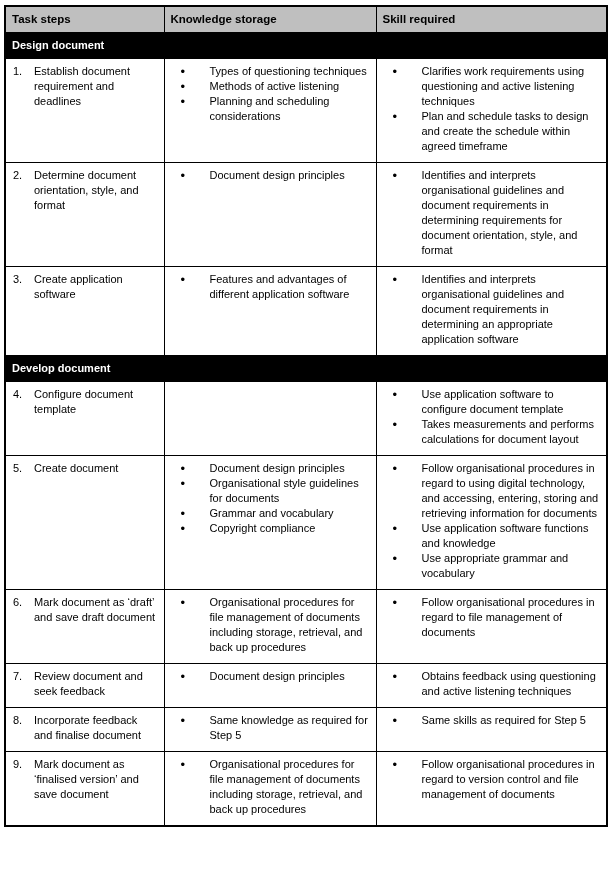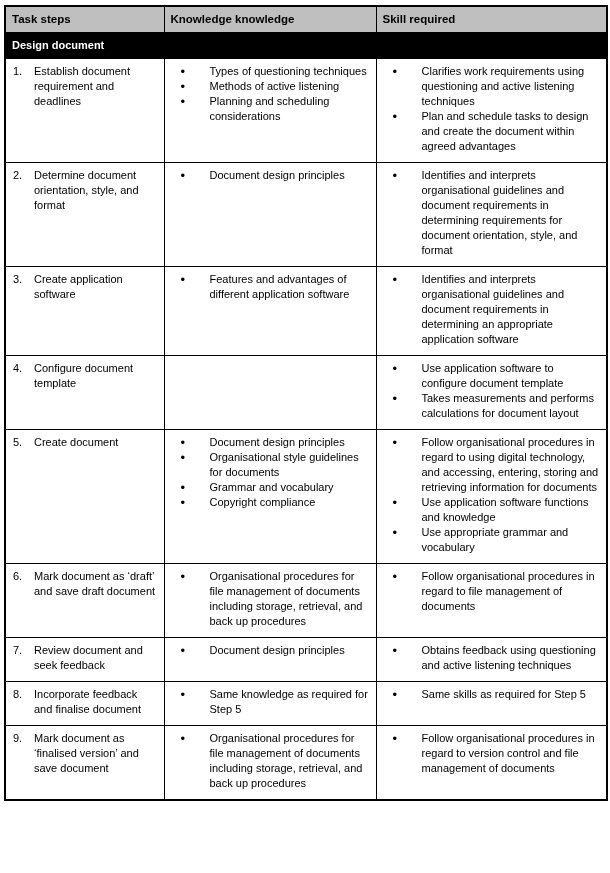--- a/index.html
+++ b/index.html
@@ -87,21 +87,21 @@
 <div class="page">
   <table class="task-table">
     <colgroup>
       <col class="c1">
         <col class="c2">
         <col class="c3">
     </colgroup>
     <thead>
       <tr>
         <th class="col-head">Task steps</th>
-        <th class="col-head">Knowledge knowledge</th>
+        <th class="col-head">Knowledge storage</th>
         <th class="col-head">Skill required</th>
       </tr>
     </thead>
     <tbody>
         <tr class="section-row">
           <td class="section-cell" colspan="3">Design document</td>
         </tr>
         <tr class="data-row">
           <td class="task-cell">
             <div class="task">
@@ -112,21 +112,21 @@
           <td class="list-cell">
             <ul class="bullets">
               <li>Types of questioning techniques</li>
               <li>Methods of active listening</li>
               <li>Planning and scheduling considerations</li>
             </ul>
           </td>
           <td class="list-cell">
             <ul class="bullets">
               <li>Clarifies work requirements using questioning and active listening techniques</li>
-              <li>Plan and schedule tasks to design and create the document within agreed advantages</li>
+              <li>Plan and schedule tasks to design and create the schedule within agreed timeframe</li>
             </ul>
           </td>
         </tr>
         <tr class="data-row">
           <td class="task-cell">
             <div class="task">
               <span class="num">2.</span>
               <span class="task-text">Determine document orientation, style, and format</span>
             </div>
           </td>
@@ -151,20 +151,23 @@
           <td class="list-cell">
             <ul class="bullets">
               <li>Features and advantages of different application software</li>
             </ul>
           </td>
           <td class="list-cell">
             <ul class="bullets">
               <li>Identifies and interprets organisational guidelines and document requirements in determining an appropriate application software</li>
             </ul>
           </td>
+        </tr>
+        <tr class="section-row">
+          <td class="section-cell" colspan="3">Develop document</td>
         </tr>
         <tr class="data-row">
           <td class="task-cell">
             <div class="task">
               <span class="num">4.</span>
               <span class="task-text">Configure document template</span>
             </div>
           </td>
           <td class="list-cell"></td>
           <td class="list-cell">

